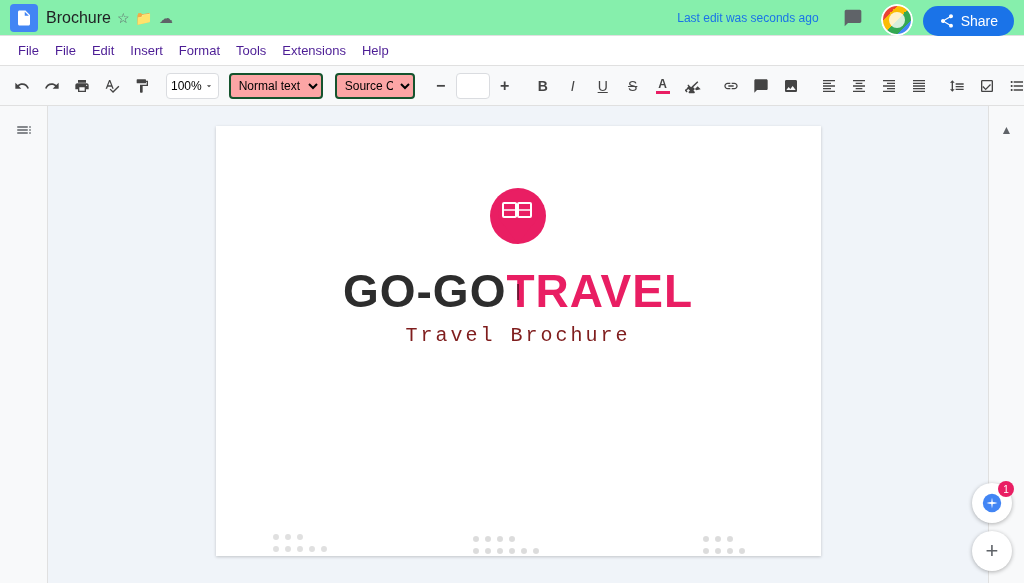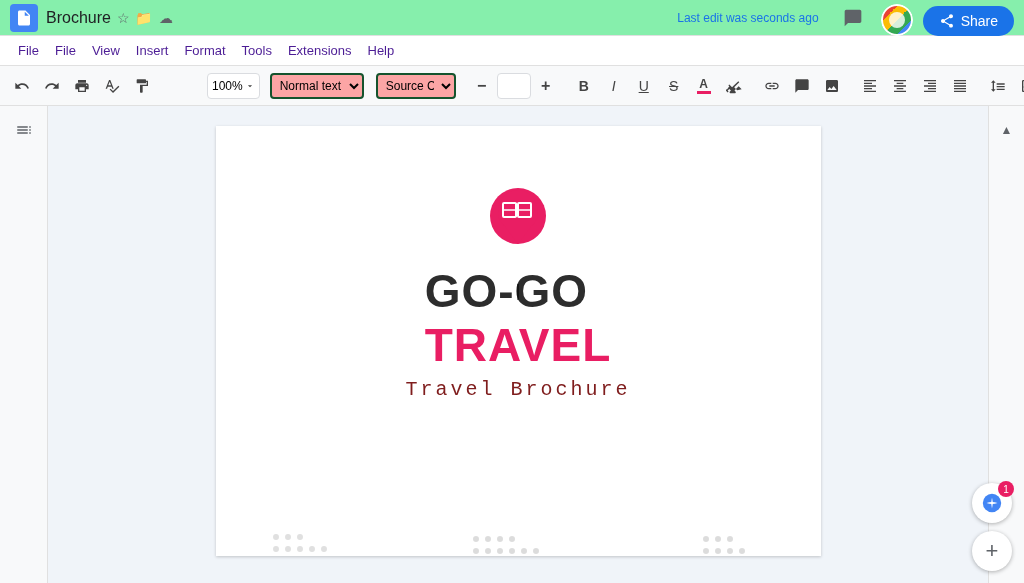--- a/index.html
+++ b/index.html
@@ -124,21 +124,20 @@
     .toolbar-zoom {
       display: flex; align-items: center;
       border: 1px solid #dadce0;
       border-radius: 4px;
       height: 26px;
       background: #fff;
       padding: 0 4px;
       font-size: 12px;
       gap: 2px;
       cursor: pointer;
-      margin-left: 41px;
     }
     .font-size-controls {
       display: flex; align-items: center; gap: 1px;
     }
     .font-size-input {
       width: 30px; height: 26px;
       border: 1px solid #dadce0;
       border-radius: 4px;
       text-align: center;
       font-size: 12px;
@@ -212,21 +211,20 @@
       margin-bottom: 8px;
     }
 
     .brand-title {
       font-size: 46px;
       font-weight: 800;
       letter-spacing: 1px;
       display: flex;
       align-items: baseline;
       margin-bottom: 6px;
-      flex-direction: column;
     }
     .brand-dark { color: #2d2d2d; }
     .brand-pink { color: #e91e63; }
 
     .brand-subtitle {
       font-family: 'Courier New', monospace;
       font-size: 20px;
       color: #7f1d1d;
       letter-spacing: 3px;
     }
@@ -330,21 +328,21 @@
           <path d="M18 16.08c-.76 0-1.44.3-1.96.77L8.91 12.7c.05-.23.09-.46.09-.7s-.04-.47-.09-.7l7.05-4.11c.54.5 1.25.81 2.04.81 1.66 0 3-1.34 3-3s-1.34-3-3-3-3 1.34-3 3c0 .24.04.47.09.7L8.04 9.81C7.5 9.31 6.79 9 6 9c-1.66 0-3 1.34-3 3s1.34 3 3 3c.79 0 1.5-.31 2.04-.81l7.12 4.16c-.05.21-.08.43-.08.65 0 1.61 1.31 2.92 2.92 2.92 1.61 0 2.92-1.31 2.92-2.92s-1.31-2.92-2.92-2.92z"></path>
         </svg>
       <span>Share</span>
     </button>
   </div>
 </div>
 
 <div id="menubar">
   <span class="menu-item">File</span>
   <span class="menu-item">File</span>
-  <span class="menu-item">View</span>
+  <span class="menu-item">Edit</span>
   <span class="menu-item">Insert</span>
   <span class="menu-item">Format</span>
   <span class="menu-item">Tools</span>
   <span class="menu-item">Extensions</span>
   <span class="menu-item">Help</span>
 </div>
 
 <div id="toolbar">
   <div class="toolbar-btn" title="Undo">
     <svg width="16" height="16" viewBox="0 0 24 24" fill="#444">

